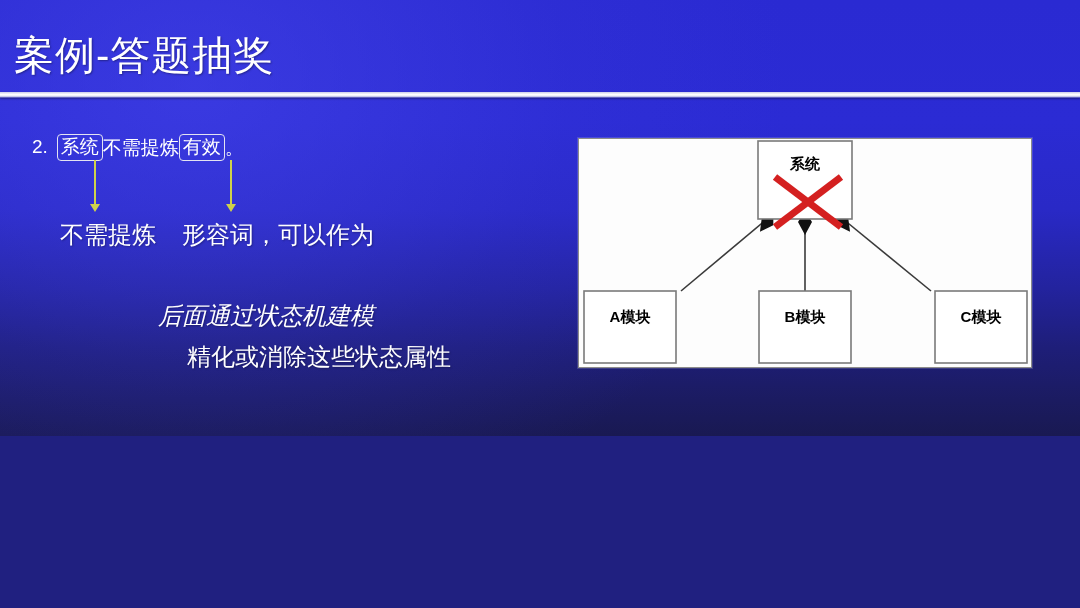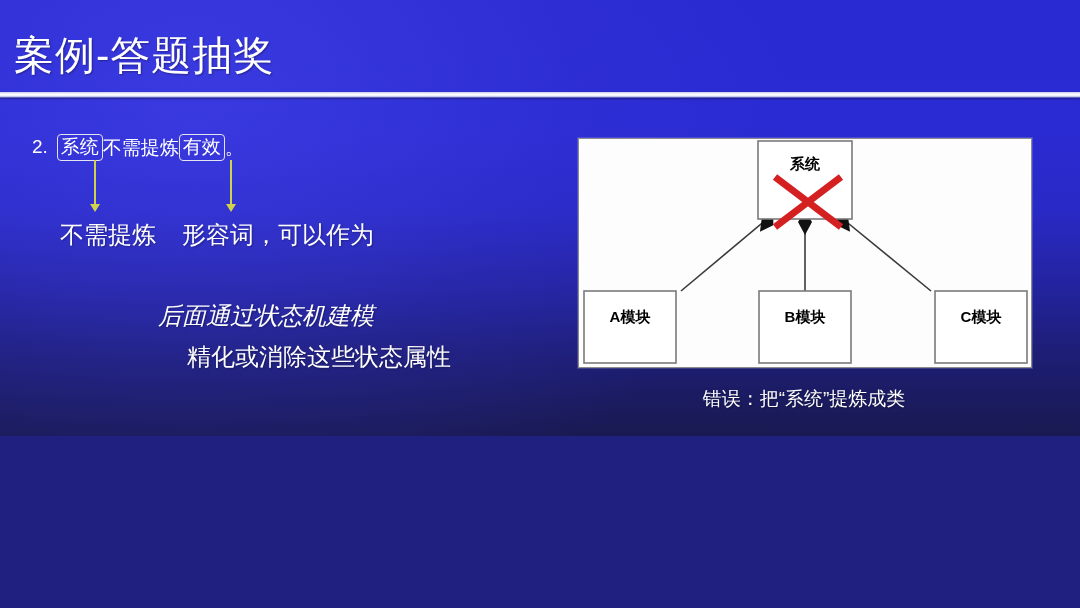--- a/index.html
+++ b/index.html
@@ -233,21 +233,20 @@
       <text x="51" y="183" text-anchor="middle" class="dg-box-label">A模块</text>
 
       <rect x="180" y="152" width="92" height="72" fill="#ffffff" stroke="#7a7a7a" stroke-width="1.6"></rect>
       <text x="226" y="183" text-anchor="middle" class="dg-box-label">B模块</text>
 
       <rect x="356" y="152" width="92" height="72" fill="#ffffff" stroke="#7a7a7a" stroke-width="1.6"></rect>
       <text x="402" y="183" text-anchor="middle" class="dg-box-label">C模块</text>
     </svg>
   </div>
 
-  <div class="caption">错误：把“系统”提炼成类</div>
 
   <div class="footer"></div>
 
   <svg class="usecase-glyph" width="160" height="52" viewBox="0 0 160 52">
     <g stroke="#e8e8f6" stroke-width="2.2" fill="none" stroke-linecap="round">
       <circle cx="16" cy="9" r="7"></circle>
       <line x1="16" y1="16" x2="16" y2="33"></line>
       <line x1="6" y1="23" x2="26" y2="23"></line>
       <line x1="16" y1="33" x2="7" y2="47"></line>
       <line x1="16" y1="33" x2="25" y2="47"></line>

